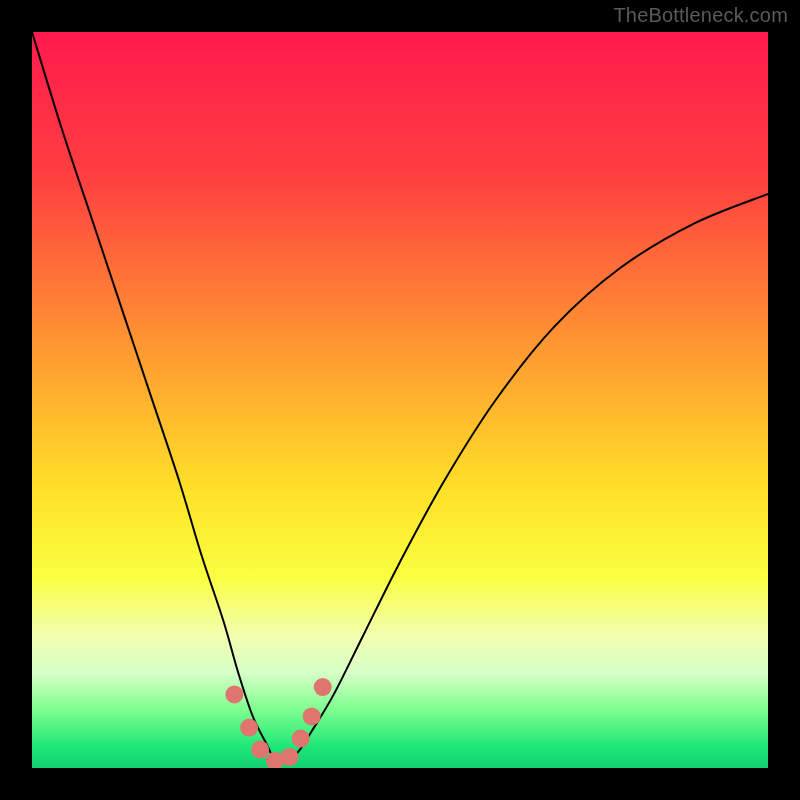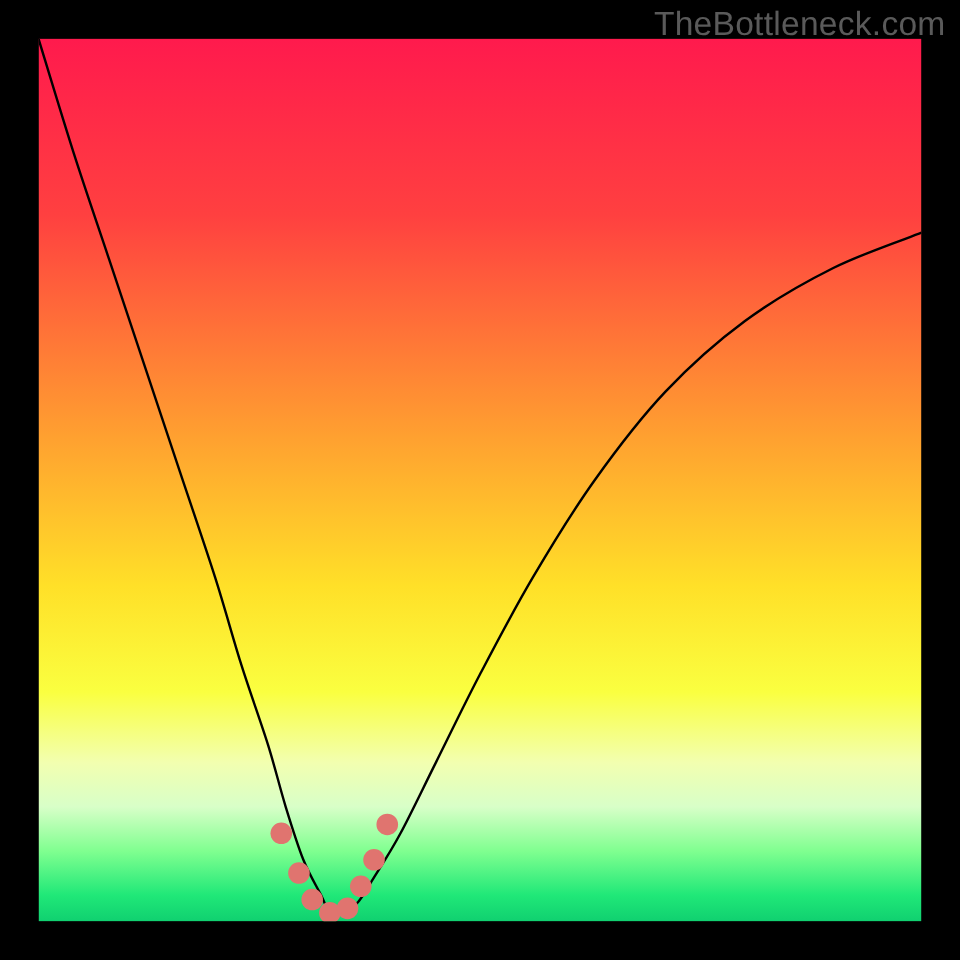--- a/index.html
+++ b/index.html
@@ -25,21 +25,21 @@
     left: 32px;
     width: 736px;
     height: 736px;
     overflow: hidden;
   }
   .watermark {
     position: absolute;
     top: 4px;
     right: 12px;
     color: #5a5a5a;
-    font-size: 28px;
+    font-size: 20px;
     font-weight: 500;
     letter-spacing: 0.2px;
     z-index: 10;
   }
   svg {
     display: block;
   }
 </style>
 </head>
 <body>

